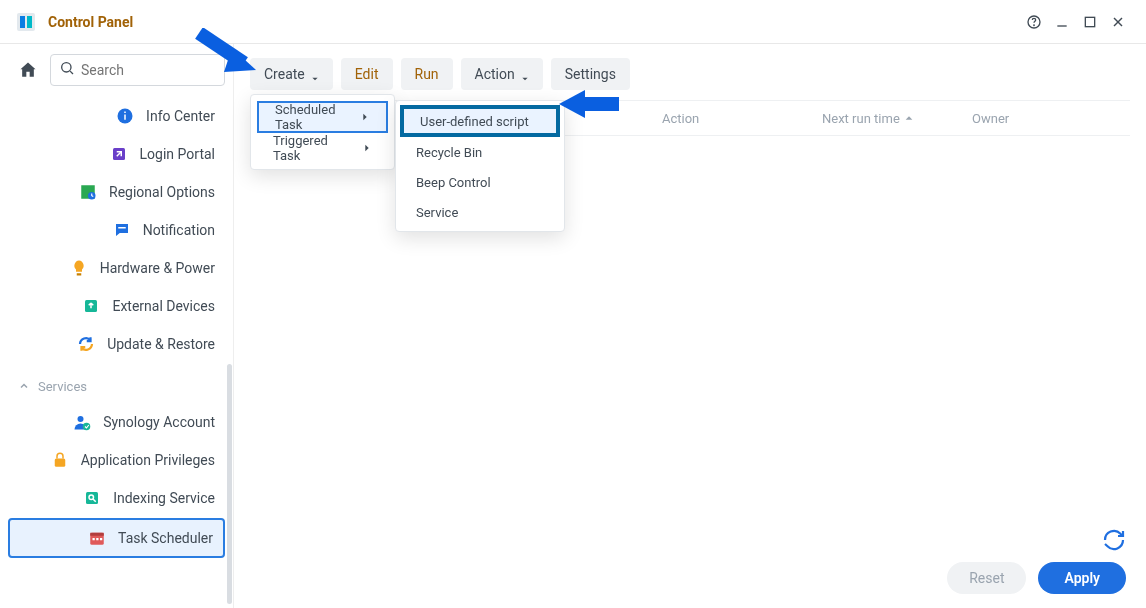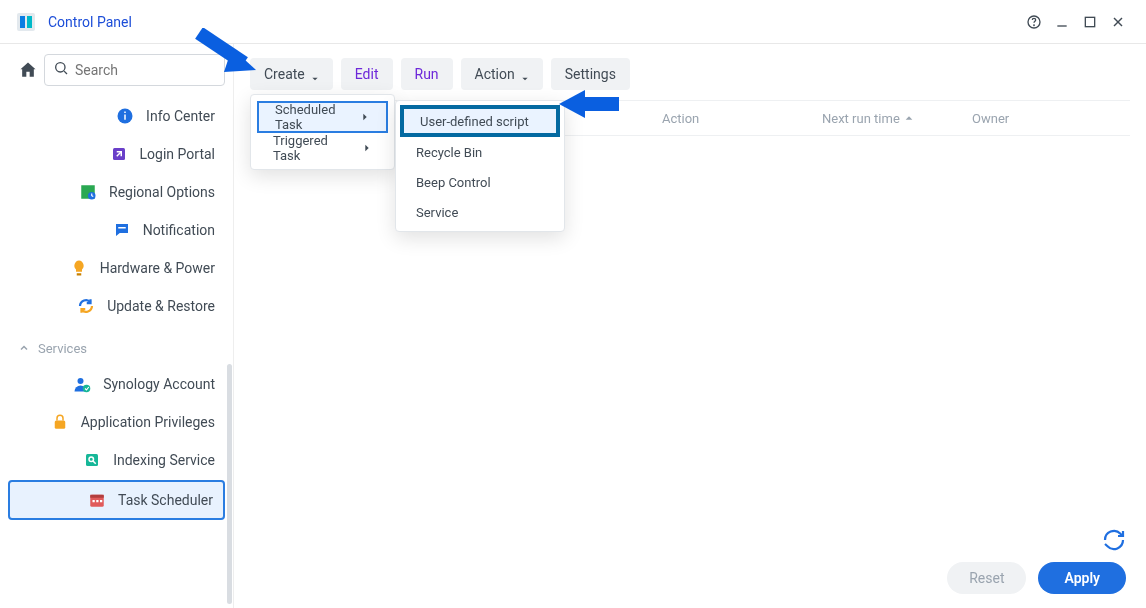--- a/index.html
+++ b/index.html
@@ -2,45 +2,45 @@
 <html><head>
 <meta charset="utf-8">
 <style>
 * { box-sizing: border-box; margin: 0; padding: 0; font-family: -apple-system, BlinkMacSystemFont, "Segoe UI", Roboto, Helvetica, Arial, sans-serif; }
 html, body { width: 1146px; height: 608px; overflow: hidden; background: #fff; }
 
 .window { display: flex; flex-direction: column; height: 100%; }
 
 .titlebar { display: flex; align-items: center; height: 44px; padding: 0 14px; border-bottom: 1px solid #e8e8e8; }
 .titlebar .app-icon { width: 24px; height: 24px; margin-right: 10px; display:flex; align-items:center; justify-content:center; }
-.titlebar .title { font-weight: 400; font-size: 14px; color: #1d4ed8; flex: 1; }
+.titlebar .title { font-weight: 700; font-size: 14px; color: #a16207; flex: 1; }
 .titlebar .win-ctrl { width: 28px; height: 28px; display:flex; align-items:center; justify-content:center; color:#414b55; cursor:pointer; }
 .titlebar .win-ctrl svg { width:16px; height:16px; }
 
 .body { display:flex; flex:1; min-height:0; }
 
 .sidebar { width: 234px; border-right:1px solid #eee; padding:10px 8px 10px 8px; display:flex; flex-direction:column; position:relative; }
-.home-search { display:flex; align-items:center; margin-bottom:10px; padding-left:4px; }
+.home-search { display:flex; align-items:center; gap:6px; margin-bottom:10px; padding-left:4px; }
 .home-btn { width:32px; height:32px; display:flex; align-items:center; justify-content:center; border-radius:4px; }
 .search-wrap { flex:1; height:32px; display:flex; align-items:center; border:1px solid #d4d8dd; border-radius:4px; padding:0 8px; gap:6px; }
 .search-wrap input { border:none; outline:none; width:100%; font-size:14px; color:#414b55; background:transparent; }
 .search-wrap svg { width:16px; height:16px; color:#414b55; }
 
 .nav { list-style:none; }
 .nav li { display:flex; align-items:center; height:36px; padding:0 10px; font-size:14px; color:#414b55; cursor:pointer; border-radius:4px; margin:2px 0; gap:12px;justify-content:flex-end; }
 .nav li .ic { width:18px; height:18px; display:flex; align-items:center; justify-content:center; flex-shrink:0; }
 .nav li.selected { background:#e8f2fe; border:2px solid #2a7de1; height:40px; }
 .section-hdr { display:flex; align-items:center; gap:8px; height:32px; padding:0 10px; color:#9aa4af; font-size:13px; margin-top:6px; }
 .section-hdr svg { width:12px; height:12px; }
 .sidebar-scrollbar { position:absolute; right:1px; top:320px; width:5px; height:240px; background:#d9dde2; border-radius:3px; }
 
 .main { flex:1; display:flex; flex-direction:column; padding:12px 16px 12px 16px; position:relative; }
 .toolbar { display:flex; align-items:center; gap:8px; height:36px; margin-bottom:8px; position:relative; }
 .btn { height:32px; padding:0 14px; display:flex; align-items:center; gap:6px; border:none; border-radius:4px; font-size:14px; cursor:pointer; color:#414b55; background:#f0f2f4; }
-.btn.disabled { color:#6d28d9; }
+.btn.disabled { color:#a16207; }
 .btn .caret { width:8px; height:8px; display:inline-block; }
 
 .table-head { display:flex; align-items:center; height:36px; border-top:1px solid #eef0f2; border-bottom:1px solid #eef0f2; }
 .th { font-size:13px; color:#9aa4af; padding-left:12px; display:flex; align-items:center; gap:4px; }
 .th.c1{width:90px;} .th.c2{width:160px;} .th.c3{width:150px;} .th.c4{width:160px;} .th.c5{width:150px;} .th.c6{width:130px;}
 .sort-caret svg{width:10px;}
 
 .menu { position:absolute; background:#fff; border:1px solid #e2e6ea; border-radius:4px; box-shadow:0 6px 20px rgba(0,0,0,.12); z-index:10; }
 .menu .mi { height:30px; padding:0 16px 0 16px; display:flex; align-items:center; justify-content:space-between; font-size:13px; color:#414b55; cursor:pointer; gap:16px; }
 .menu .mi .chev svg{width:10px;}
@@ -158,20 +158,29 @@
             <span class="ic">
               <svg viewBox="0 0 24 24" fill="#f5a623">
                 <path d="M12 2a7 7 0 0 0-4 12v3h8v-3a7 7 0 0 0-4-12z"></path>
                 <rect x="9" y="19" width="6" height="3" fill="#c98100"></rect>
               </svg>
             </span>
             <span>Hardware &amp; Power</span>
           </li>
         <li>
             <span class="ic">
+              <svg viewBox="0 0 24 24" fill="#16b798">
+                <rect x="4" y="4" width="16" height="16" rx="2"></rect>
+                <path d="M12 15V8m0 0l-3 3m3-3l3 3" stroke="#fff" stroke-width="2" fill="none"></path>
+              </svg>
+            </span>
+            <span>External Devices</span>
+          </li>
+        <li>
+            <span class="ic">
               <svg viewBox="0 0 24 24" fill="none">
                 <path d="M4 12a8 8 0 0 1 14-5" stroke="#1f6fe0" stroke-width="3"></path>
                 <path d="M20 12a8 8 0 0 1-14 5" stroke="#f5a623" stroke-width="3"></path>
                 <path d="M18 3v5h-5" stroke="#1f6fe0" stroke-width="3"></path>
                 <path d="M6 21v-5h5" stroke="#f5a623" stroke-width="3"></path>
               </svg>
             </span>
             <span>Update &amp; Restore</span>
           </li>
       </ul>

